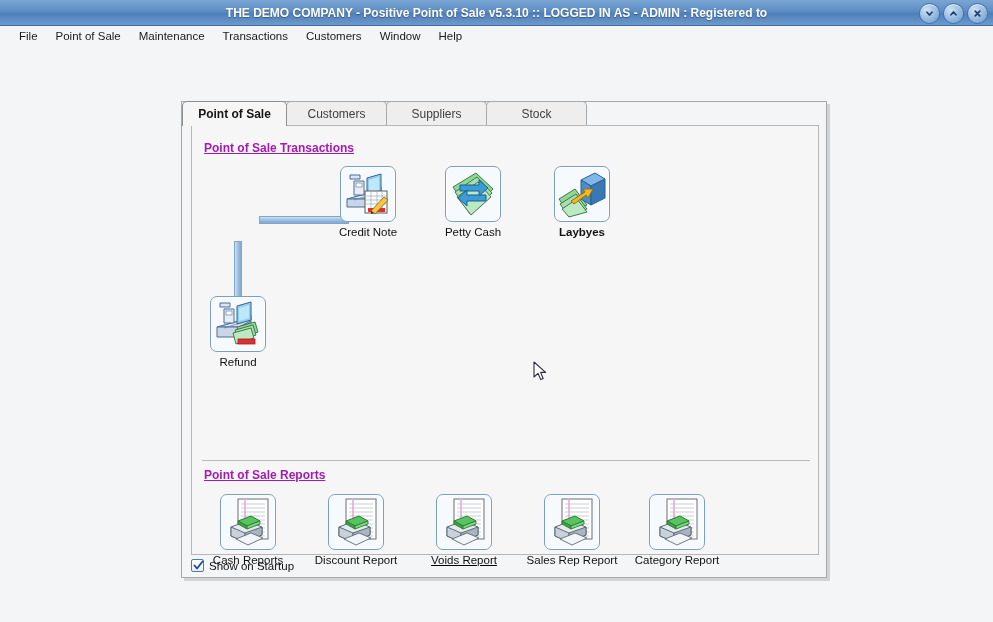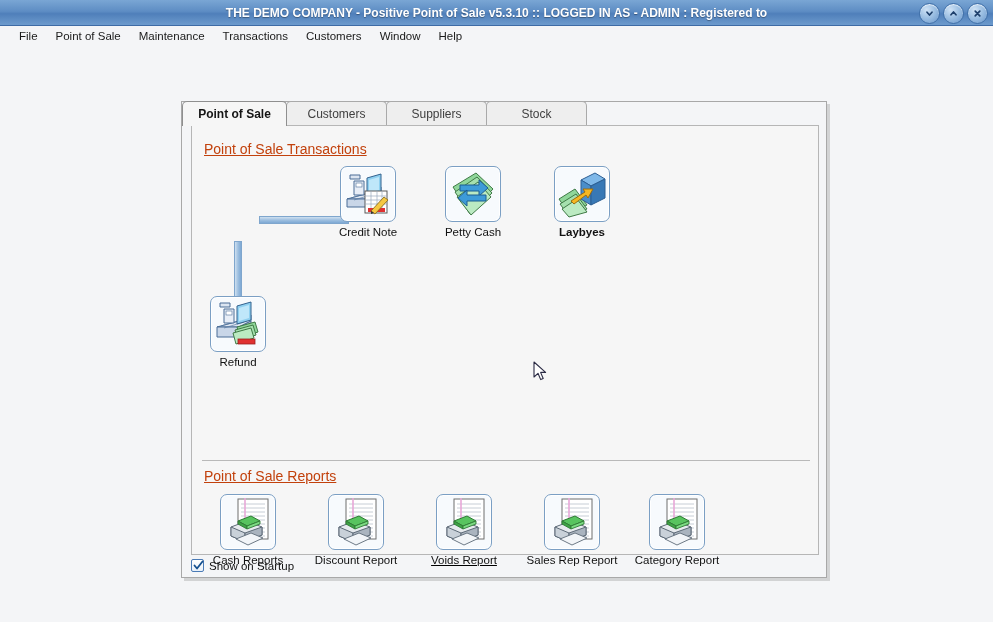--- a/index.html
+++ b/index.html
@@ -84,22 +84,22 @@
   
   .content-box {
     position: absolute; left: 9px; top: 23px;
     width: 628px; height: 430px;
     background: #f6f6f6;
     border: 1px solid #b6b6b6;
     box-sizing: border-box;
   }
 
   .section-title {
-    position: absolute; font-size: 14px; font-weight: normal;
-    color: #c2410c; text-decoration: underline; white-space: nowrap;
+    position: absolute; font-size: 12px; font-weight: bold;
+    color: #a21caf; text-decoration: underline; white-space: nowrap;
   }
   .sec-trans { left: 12px; top: 15px; }
   .sec-reports { left: 12px; top: 342px; }
 
   .separator {
     position: absolute; left: 10px; top: 334px; width: 608px; height: 1px;
     background: #b9b9b9;
   }
 
   

